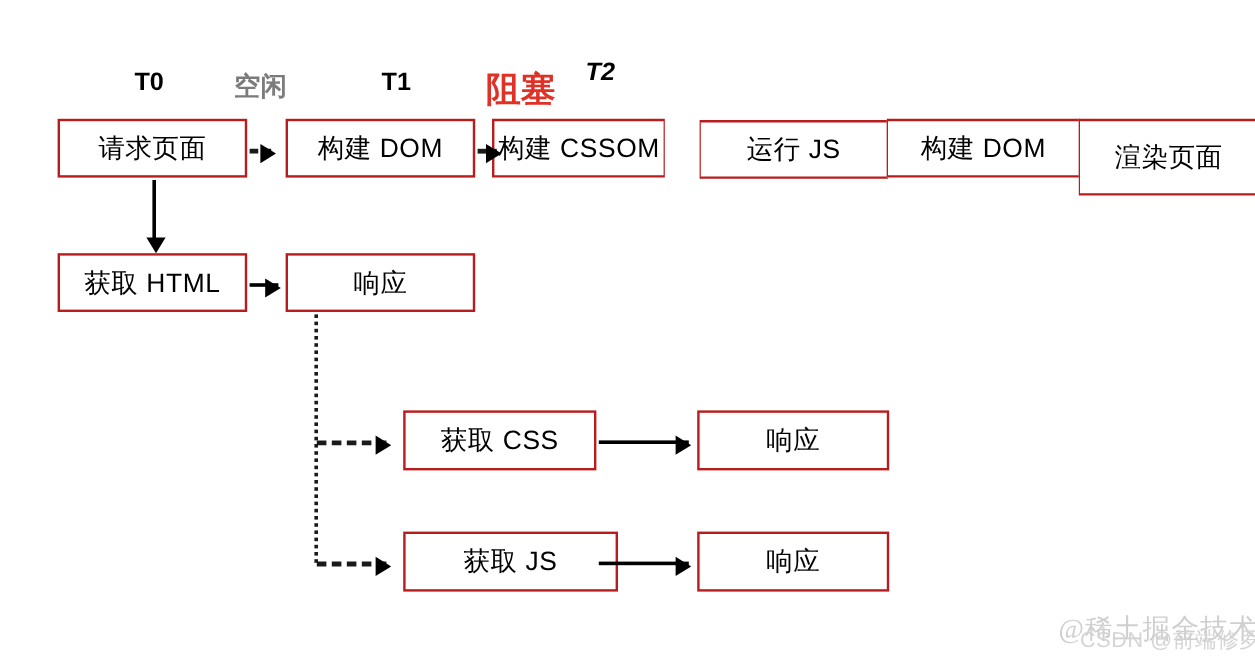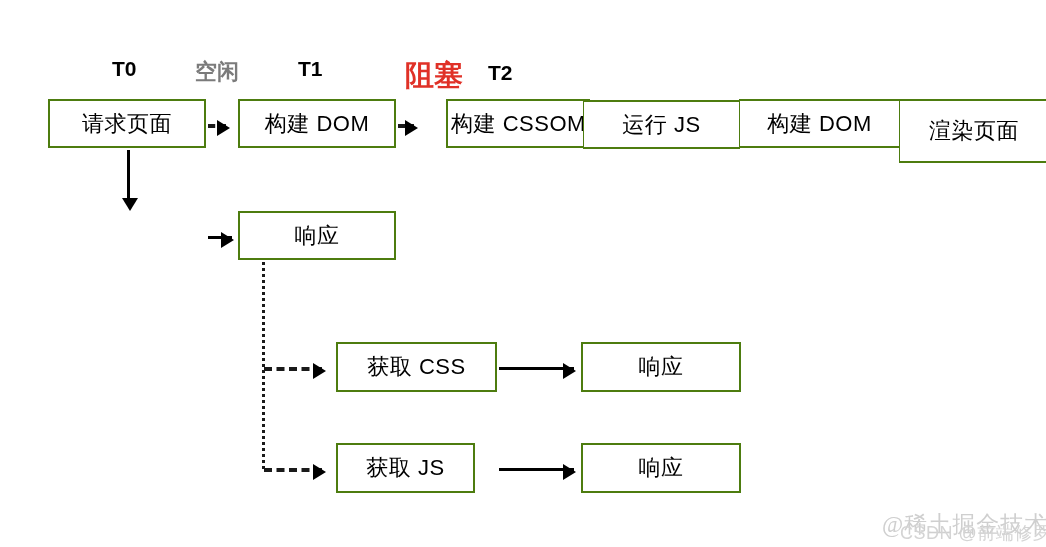--- a/index.html
+++ b/index.html
@@ -15,21 +15,21 @@
     width: 1046px;
     height: 547px;
     background: #ffffff;
     overflow: hidden;
     margin-left: 16px;
   }
   
   .box {
     position: absolute;
     box-sizing: border-box;
-    border: 2px solid #4d7c0f;
+    border: 2px solid #b91c1c;
     background: #ffffff;
     display: flex;
     align-items: center;
     justify-content: center;
     color: #000000;
     font-size: 22px;
     line-height: 1;
     white-space: nowrap;
     letter-spacing: 0.5px;
   }
@@ -127,60 +127,61 @@
   .wm-top { font-size: 23px; letter-spacing: 1px; font-family: Liberation Serif, serif; }
   .wm-bot { font-size: 18px; letter-spacing: 0.5px; color: #d4d4d4; }
 </style>
 </head>
 <body>
 
 <div id="canvas">
 
   <div class="phase-label" style="left:96px; top:58px;">T0</div>
   <div class="phase-label idle" style="left:179px; top:61px;font-weight:bold;">空闲</div>
-  <div class="phase-label" style="left:282px; top:58px;">T1</div>
+  <div class="phase-label" style="left:302px; top:58px;">T1</div>
   <div class="phase-label blocked" style="left:389px; top:61px;">阻塞</div>
-  <div class="phase-label" style="left:472px; top:62px;">T2</div>
+  <div class="phase-label" style="left:472px; top:50px;font-style:italic;">T2</div>
 
   <div class="box" style="left:32px; top:99px; width:158px; height:49px;">请求页面</div>
 
   <div class="box" style="left:222px; top:99px; width:158px; height:49px;">构建 DOM</div>
 
-  <div class="box seg first" style="left:430px; top:99px; width:144px; height:49px;">构建 CSSOM</div>
+  <div class="box seg first" style="left:394px; top:99px; width:144px; height:49px;">构建 CSSOM</div>
 
   <div class="box seg" style="left:567px; top:100px; width:157px; height:49px;">运行 JS</div>
 
   <div class="box seg" style="left:723px; top:99px; width:161px; height:49px;">构建 DOM</div>
 
   <div class="box seg last" style="left:883px; top:99px; width:151px; height:64px;">渲染页面</div>
 
   <div class="arrow-hd" style="left:192px; top:124px; width:18px;"></div>
 
   <div class="arrow-hd" style="left:382px; top:124px; width:16px;"></div>
 
   <div class="arrow-v" style="left:111px; top:150px; height:50px;"></div>
 
+  <div class="box" style="left:32px; top:211px; width:158px; height:49px;">获取 HTML</div>
 
   <div class="arrow-h" style="left:192px; top:236px; width:24px;"></div>
 
   <div class="box" style="left:222px; top:211px; width:158px; height:49px;">响应</div>
 
   <div class="line-vd" style="left:246px; top:262px; height:207px;"></div>
 
   <div class="arrow-hd" style="left:248px; top:367px; width:58px;"></div>
 
   <div class="box" style="left:320px; top:342px; width:161px; height:50px;text-align:center;">获取 CSS</div>
 
   <div class="arrow-h" style="left:483px; top:367px; width:75px;"></div>
 
   <div class="box" style="left:565px; top:342px; width:160px; height:50px;">响应</div>
 
   <div class="arrow-hd" style="left:248px; top:468px; width:58px;"></div>
 
-  <div class="box" style="left:320px; top:443px; width:139px; height:50px;">获取 JS</div>
+  <div class="box" style="left:320px; top:443px; width:179px; height:50px;">获取 JS</div>
 
   <div class="arrow-h" style="left:483px; top:468px; width:75px;"></div>
 
   <div class="box" style="left:565px; top:443px; width:160px; height:50px;">响应</div>
 
   <div class="watermark wm-top" style="left:866px; top:509px;">@稀土掘金技术社区</div>
   <div class="watermark wm-bot" style="left:884px; top:521px;">CSDN @前端修罗场</div>
 
 </div>
 

